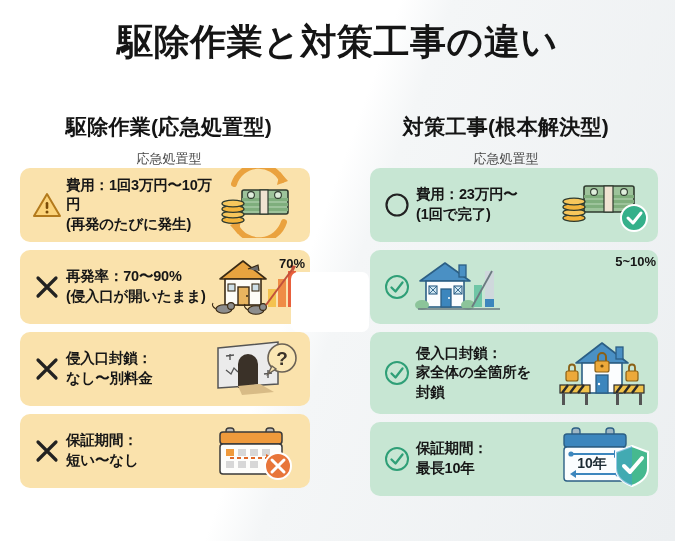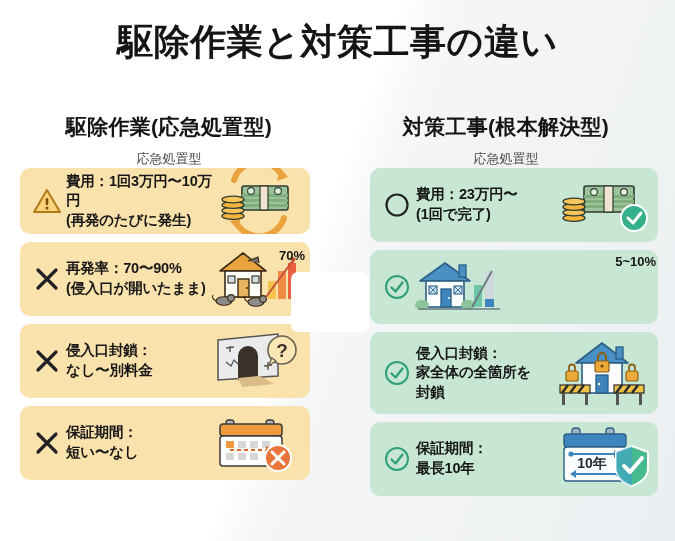--- a/index.html
+++ b/index.html
@@ -75,21 +75,21 @@
     <div class="col-head">駆除作業(応急処置型)</div>
     <div class="col-sub">応急処置型</div>
   </div>
   <div class="col right">
     <div class="col-head">対策工事(根本解決型)</div>
     <div class="col-sub">応急処置型</div>
   </div>
 
   <div class="stack left">
 
-    <div class="card orange" style="height:66px;">
+    <div class="card orange" style="height:74px;">
       <div class="mark">
         <svg width="30" height="28" viewBox="0 0 30 28">
           <path d="M15 3 L28 25 L2 25 Z" fill="#fbd37a" stroke="#b37a1c" stroke-width="2" stroke-linejoin="round"></path>
           <rect x="13.7" y="11" width="2.6" height="7" rx="1.3" fill="#7a4c08"></rect>
           <circle cx="15" cy="21" r="1.5" fill="#7a4c08"></circle>
         </svg>
       </div>
       <div class="card-text">費用：1回3万円〜10万円
 (再発のたびに発生)</div>
       <div class="art">

